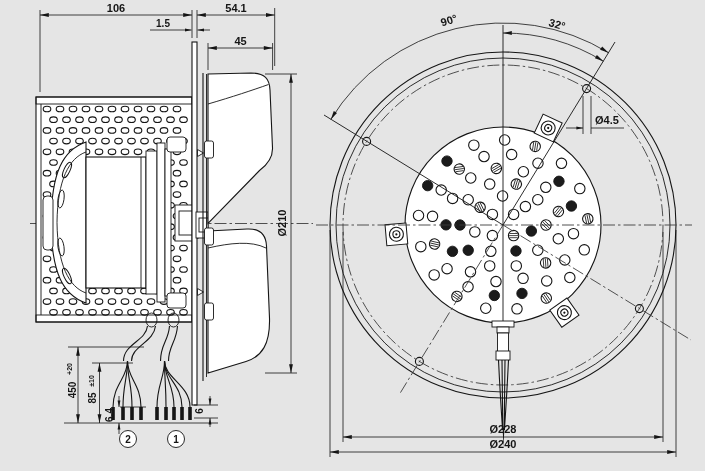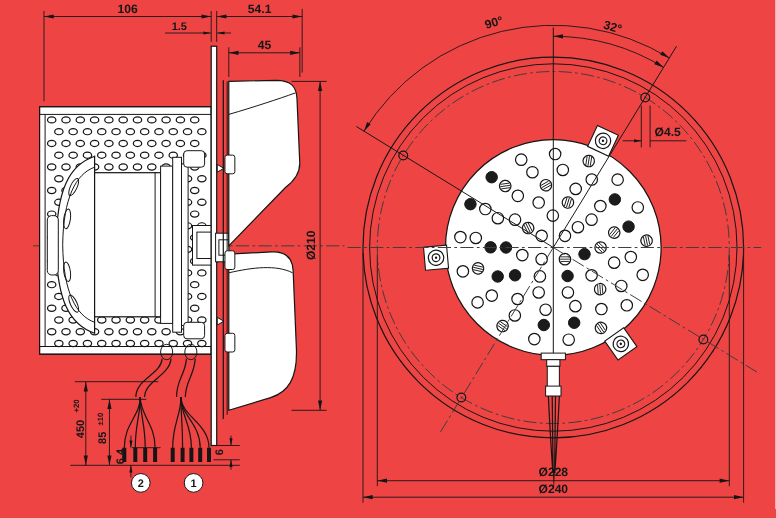--- a/index.html
+++ b/index.html
@@ -1,16 +1,16 @@
 <!DOCTYPE html>
 <html><head>
 <meta charset="utf-8">
 <style>
   html,body{margin:0;padding:0;background:#fff}
-  .canvas{position:relative;width:705px;height:471px;background:#ef4444;overflow:hidden;
+  .canvas{position:relative;width:705px;height:471px;background:#e5e5e5;overflow:hidden;
           font-family:"Liberation Sans","DejaVu Sans",sans-serif}
   svg text{font-family:"Liberation Sans","DejaVu Sans",sans-serif;font-weight:bold;fill:#151515}
   .t{font-size:11px}
   .tm{font-size:10px}
   .ts{font-size:7px}
   .ln{stroke:#151515;fill:none;stroke-width:1.1}
   .thin{stroke-width:.9}
   .w{fill:#fff}
   .d{stroke:#151515;stroke-width:.8;fill:none}
   .cl{stroke:#3d3d3d;stroke-width:.9;fill:none;stroke-dasharray:12 3 2.5 3}

